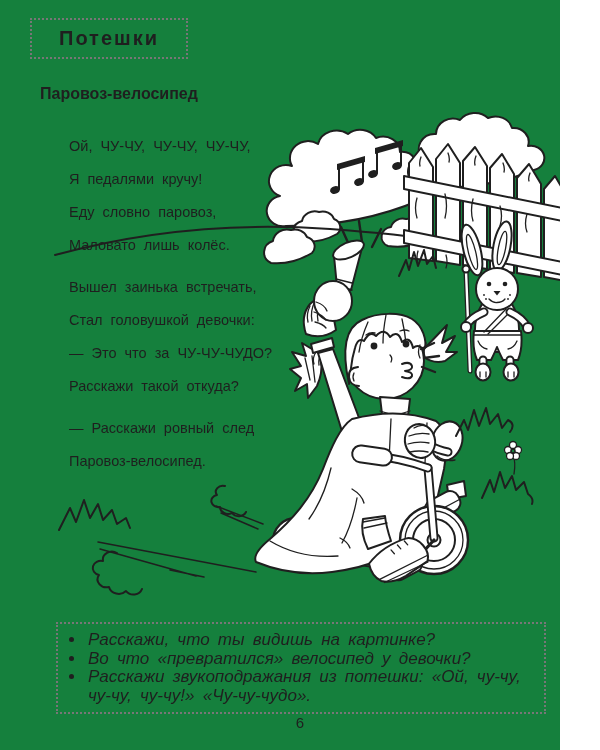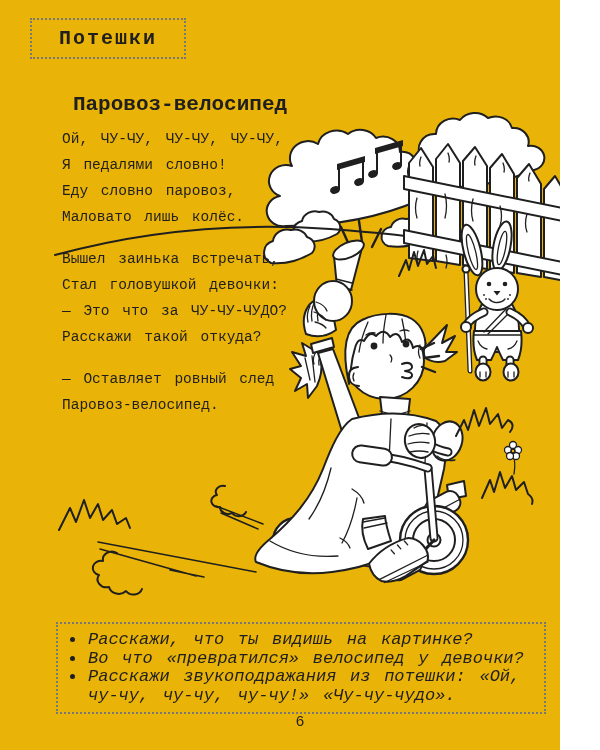--- a/index.html
+++ b/index.html
@@ -1,24 +1,24 @@
 <!DOCTYPE html>
 <html><head>
 <meta charset="utf-8">
 <style>
   html,body{margin:0;padding:0;background:#fff;}
-  .page{position:relative;width:560px;height:750px;background:#eab308;overflow:hidden;
-        font-family:Liberation Mono, monospace;color:#1f1f1f;}
+  .page{position:relative;width:560px;height:750px;background:#15803d;overflow:hidden;
+        font-family:Liberation Sans, sans-serif;color:#1f1f1f;}
   .badge{position:absolute;left:30px;top:18px;border:2px dotted #777;
          padding:7px 27px;font-size:20px;font-weight:bold;letter-spacing:2px;}
-  .title{position:absolute;left:40px;top:93px;width:280px;text-align:center;
-         font-size:21px;font-weight:bold;}
+  .title{position:absolute;left:40px;top:85px;width:280px;
+         font-size:16px;font-weight:bold;}
   .poem{position:absolute;left:57px;top:124px;width:270px;z-index:3;}
   .stanza{margin:0 0 21px 0;}
-  .stanza p{margin:5px;font-size:14.5px;line-height:21px;word-spacing:4px;white-space:nowrap;}
+  .stanza p{margin:12px;font-size:14.5px;line-height:21px;word-spacing:4px;white-space:nowrap;}
   .art{position:absolute;left:0;top:0;width:600px;height:750px;z-index:1;}
   .qbox{position:absolute;left:56px;top:622px;width:490px;box-sizing:border-box;
         border:2px dotted #777;padding:7px 12px 7px 8px;z-index:3;background:transparent;}
   .qbox ul{margin:0;padding-left:20px;}
   .qbox li{font-size:17px;font-style:italic;line-height:18.6px;word-spacing:3.5px;
            margin:0;padding-left:2px;}
   .pagenum{position:absolute;left:0;top:714px;width:600px;text-align:center;font-size:15px;}
   
   .ln{fill:none;stroke:#1f1f1f;stroke-width:2;stroke-linecap:round;stroke-linejoin:round;}
   .l2{fill:none;stroke:#1f1f1f;stroke-width:2.4;stroke-linecap:round;stroke-linejoin:round;}
@@ -33,32 +33,32 @@
 <body>
 
 <div class="page">
 
   <div class="badge">Потешки</div>
   <div class="title">Паровоз-велосипед</div>
 
   <div class="poem">
     <div class="stanza">
       <p>Ой,  ЧУ-ЧУ,  ЧУ-ЧУ,  ЧУ-ЧУ,</p>
-      <p>Я  педалями  словно!</p>
+      <p>Я  педалями  кручу!</p>
       <p>Еду  словно  паровоз,</p>
       <p>Маловато  лишь  колёс.</p>
     </div>
     <div class="stanza">
       <p>Вышел  заинька  встречать,</p>
       <p>Стал  головушкой  девочки:</p>
       <p>—  Это  что  за  ЧУ-ЧУ-ЧУДО?</p>
       <p>Расскажи  такой  откуда?</p>
     </div>
     <div class="stanza">
-      <p>—  Оставляет  ровный  след</p>
+      <p>—  Расскажи  ровный  след</p>
       <p>Паровоз-велосипед.</p>
     </div>
   </div>
 
   <svg class="art" viewBox="0 0 600 750" aria-hidden="true">
 
     <g>
       <path class="wh" d="M286,226 a16,15 0 0 1 -6,-30 a17,16 0 0 1 12,-30 a18,17 0 0 1 26,-22 a19,17 0 0 1 30,-10 a18,16 0 0 1 28,4 a17,15 0 0 1 24,14 a15,14 0 0 1 14,22 a13,12 0 0 1 6,26 q-60,26 -134,26 z"></path>
       <path class="wh" d="M424,186 a15,14 0 0 1 -2,-28 a16,15 0 0 1 14,-24 a17,16 0 0 1 24,-14 a18,16 0 0 1 28,-2 a17,15 0 0 1 24,10 a15,14 0 0 1 16,18 a13,12 0 0 1 6,24 q-54,22 -110,16 z"></path>
       <path class="wh" d="M388,246 a11,10 0 0 1 3,-19 a12,11 0 0 1 15,-8 a11,10 0 0 1 13,7 a9,9 0 0 1 3,15 q-16,8 -34,5 z"></path>

